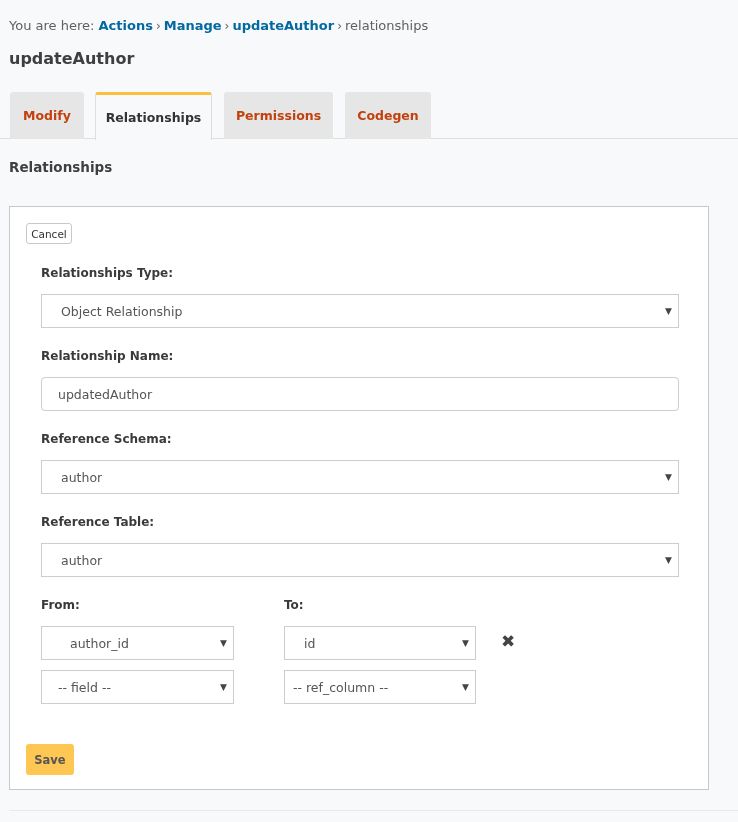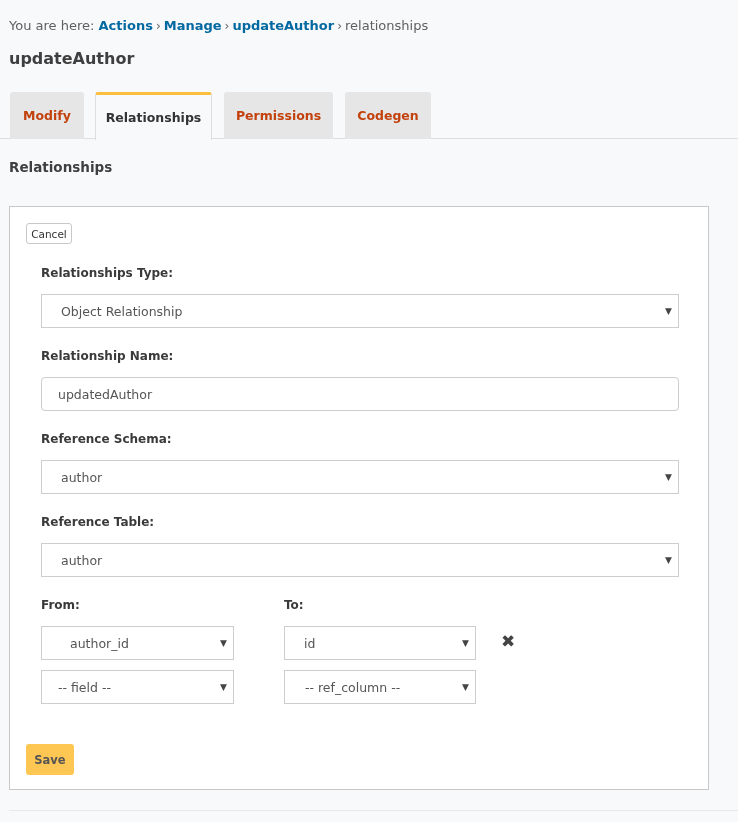--- a/index.html
+++ b/index.html
@@ -149,21 +149,21 @@
     <div class="field" style="left:274px;top:419px;width:192px;">
       <span>id</span>
       <span class="arrow">▼</span>
     </div>
     <div class="remove-icon">✖</div>
 
     <div class="field" style="left:31px;top:463px;width:193px;padding-left:16px;">
       <span>-- field --</span>
       <span class="arrow">▼</span>
     </div>
-    <div class="field" style="left:274px;top:463px;width:192px;padding-left:20px;">
+    <div class="field" style="left:274px;top:463px;width:192px;padding-left:8px;">
       <span>-- ref_column --</span>
       <span class="arrow">▼</span>
     </div>
 
     <div class="btn-save">Save</div>
   </div>
 
   <div class="bottom-line"></div>
 </div>
 

